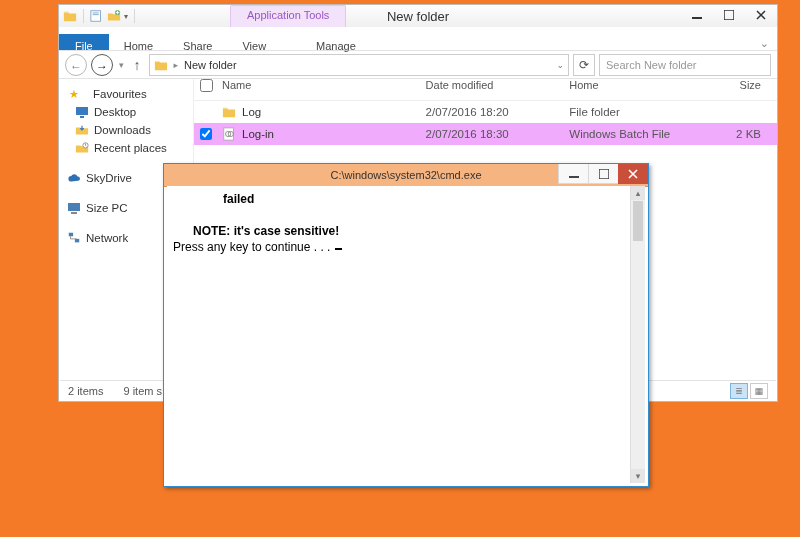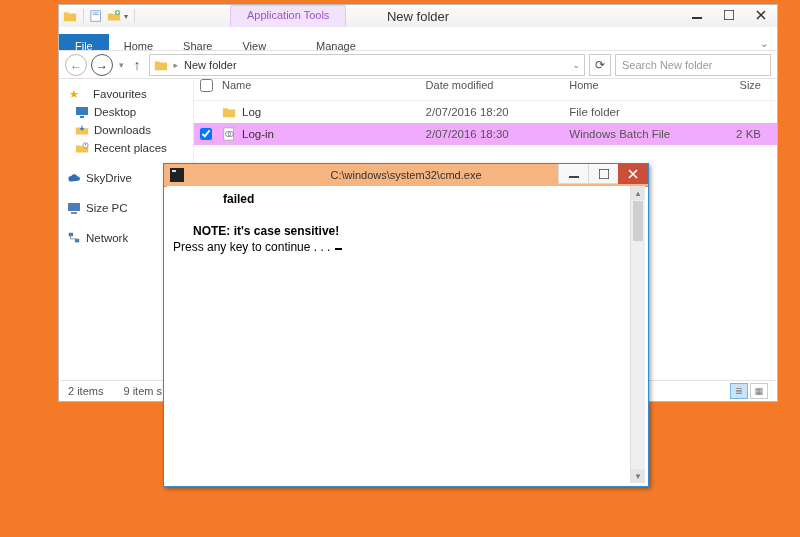--- a/index.html
+++ b/index.html
@@ -36,21 +36,21 @@
 
   .addr-row { height:28px; display:flex; align-items:center; padding: 0 6px; gap:4px; border-bottom:1px solid #e3e3e3; }
   .nav-btn { width:22px; height:22px; border:1px solid #b7b7b7; border-radius:50%; display:flex; align-items:center; justify-content:center; color:#777; font-size:12px; }
   .nav-btn.active { border-color:#5a5a5a; color:#222; }
   .nav-chev { color:#888; font-size:9px; padding:0 2px; }
   .up-arrow { color:#555; font-size:14px; padding:0 4px;}
   .addr-bar { flex:1; height:22px; border:1px solid #ccc; display:flex; align-items:center; padding:0 4px; font-size:11px; color:#333; gap:4px; background:#fff; }
   .addr-bar .chev2 { color:#888; font-size:9px; margin:0 2px;}
   .addr-drop { color:#777; font-size:9px; margin-left:auto; }
   .refresh { width:22px;height:22px;border:1px solid #ccc;display:flex;align-items:center;justify-content:center;color:#555;font-size:12px;}
-  .search-box { width:156px; height:22px; border:1px solid #ccc; display:flex; align-items:center; padding:8px 6px; font-size:11px; color:#999; }
+  .search-box { width:172px; height:22px; border:1px solid #ccc; display:flex; align-items:center; padding:8px 6px; font-size:11px; color:#999; }
 
   .body-row { display:flex; height: calc(100% - 22px - 24px - 28px - 20px); }
   .nav-pane { width:135px; border-right:1px solid #eee; padding:6px 0 6px 8px; font-size:11.5px; color:#333; }
   .tree-group { margin-bottom:12px; }
   .tree-item { display:flex; align-items:center; gap:5px; padding:2px 0 2px 8px; white-space:nowrap; }
   .tree-item.top { padding-left:0; }
   .tree-item.top .label { font-weight:400;padding-left:7px; }
   .star { color:#f0b400; }
   .ico { width:14px; height:14px; display:inline-flex; align-items:center; justify-content:center; }
 
@@ -76,21 +76,21 @@
   .view-btn.active{background:#cce3f6;border-color:#7ab5e0;}
 
   
   .cmd-window {
     position:absolute; left:163px; top:163px; width:486px; height:324px;
     background:#fff; border:1px solid #2f8ecf;
     box-shadow: 2px 2px 4px rgba(0,0,0,.35);
   }
   .cmd-titlebar {
     height:23px; background:#f5b480; border-bottom:1px solid #e29352;
-    display:flex; align-items:center; font-size:11px; color:#333; position:relative;
+    display:flex; align-items:center; font-size:11px; color:#333; position:relative;justify-content:flex-end;
   }
   .cmd-ico { width:14px;height:14px; background:#222; margin:0 6px; position:relative;}
   .cmd-ico::after{content:"";position:absolute;left:2px;top:2px;width:4px;height:2px;background:#ddd;}
   .cmd-title { position:absolute; left:50%; transform:translateX(-50%); }
   .cmd-controls { position:absolute; right:0; top:0; display:flex; }
   .cmd-btn { width:30px; height:20px; display:flex; align-items:center; justify-content:center; font-size:12px; }
   .cmd-btn.min,.cmd-btn.max{ background:#f8f8f8;border:1px solid #d9d9d9;border-top:none;border-right:none;color:#555;}
   .cmd-btn.close { background:#c94f3b; color:#fff; }
   .cmd-body {
     position:absolute; top:22px; left:3px; right:3px; bottom:3px; background:#fff;

